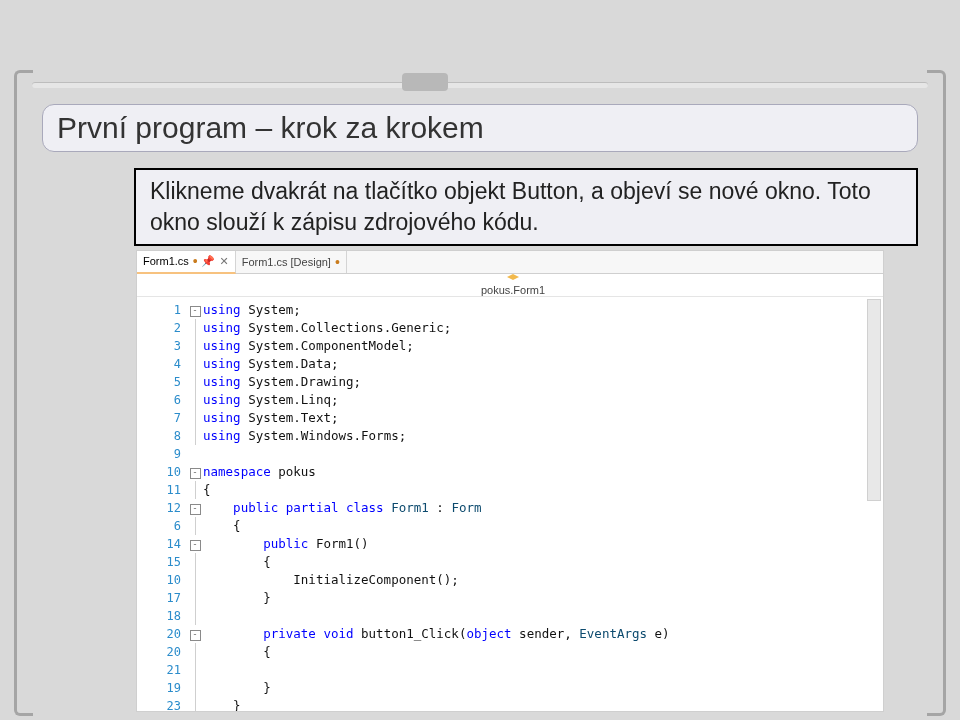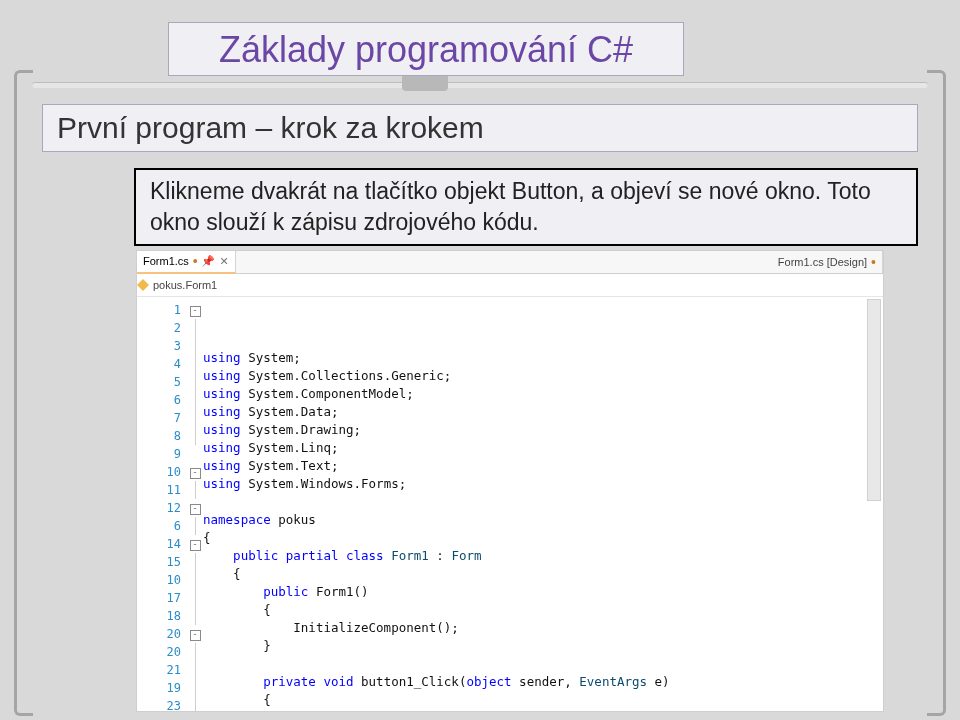--- a/index.html
+++ b/index.html
@@ -58,21 +58,21 @@
     background: #b8b8b8;
     border-radius: 4px;
   }
 
   .subtitle-box {
     position: absolute;
     top: 104px;
     left: 42px;
     right: 42px;
     border: 1px solid #a9a9bb;
-    border-radius: 0;
+    border-radius: 12px;
     background: #efeff4;
     padding: 6px 14px;
     color: #333;
     font-size: 30px;
   }
 
   .desc-box {
     position: absolute;
     top: 168px;
     left: 134px;
@@ -99,44 +99,45 @@
   }
   .tabs {
     display: flex;
     align-items: center;
     height: 22px;
     border-bottom: 1px solid #cfcfcf;
     background: #f7f7f7;
     font-family: "Segoe UI", sans-serif;
     font-size: 11px;
     color: #444;
-    justify-content: space-between;
   }
   .tab {
     display: inline-flex;
     align-items: center;
     gap: 4px;
     padding: 0 6px;
     height: 100%;
     border-right: 1px solid #d4d4d4;
   }
   .tab.active { background: #fff; border-bottom: 2px solid #f7c27f; color: #000; }
   .dot { color: #c97c1e; font-size: 14px; line-height: 0; }
   .pin { color: #777; }
   .x-icon { color: #777; }
 
   .context {
     height: 22px;
     border-bottom: 1px solid #e5e5e5;
     display: flex;
     align-items: center;
+    padding-left: 6px;
     gap: 4px;
     font-family: "Segoe UI", sans-serif;
     font-size: 11px;
     color: #444;
+    flex-direction: column;
   }
   .cls-icon {
     width: 12px; height: 12px;
     background: #f2b94c;
     display: inline-block;
     clip-path: polygon(50% 0, 100% 50%, 50% 100%, 0 50%);
   }
 
   .code-area { display: flex; height: calc(100% - 44px); }
   .gutter {
@@ -174,21 +175,20 @@
     vertical-align: top;
   }
 
   .code {
     flex: 1;
     padding-top: 4px;
     line-height: 18px;
     font-size: 12.5px;
     color: #111;
     white-space: pre;
-    margin-top: 48px;
   }
   .kw { color: #0000ff; }
   .tp { color: #0c4a6e; }
   .row { height: 18px; }
 
   .scroll-thumb {
     position: absolute;
     right: 2px;
     top: 48px;
     width: 12px;
@@ -199,21 +199,20 @@
 </style>
 </head>
 <body>
 
 <div class="slide">
   <div class="title-underline"></div>
   <div class="title-handle"></div>
   <div class="bracket-left"></div>
   <div class="bracket-right"></div>
 
-  <div class="title-box">Základy programování C#</div>
 
   <div class="subtitle-box">První program – krok za krokem</div>
 
   <div class="desc-box">Klikneme dvakrát na tlačítko objekt Button, a objeví se nové okno. Toto okno slouží k zápisu zdrojového kódu.</div>
 
   <div class="ide">
     <div class="tabs">
       <div class="tab active">
         <span>Form1.cs</span>
         <span class="dot">•</span>

